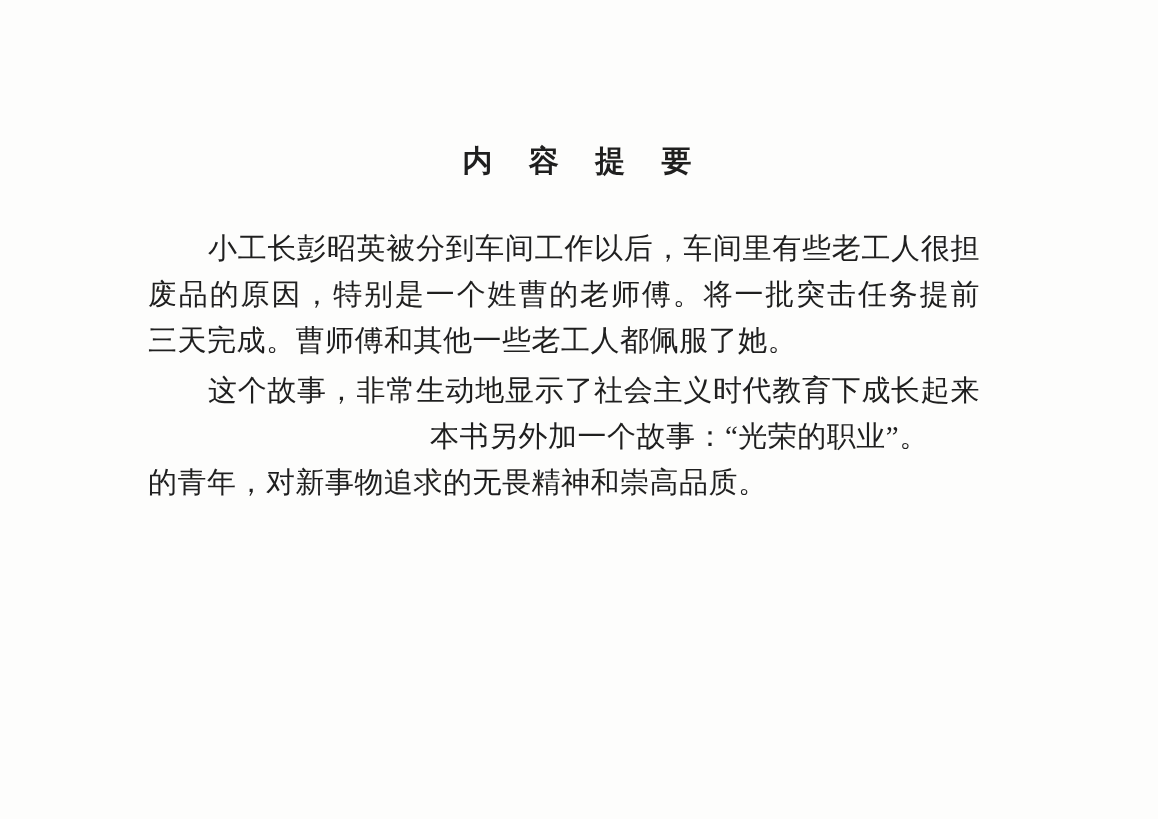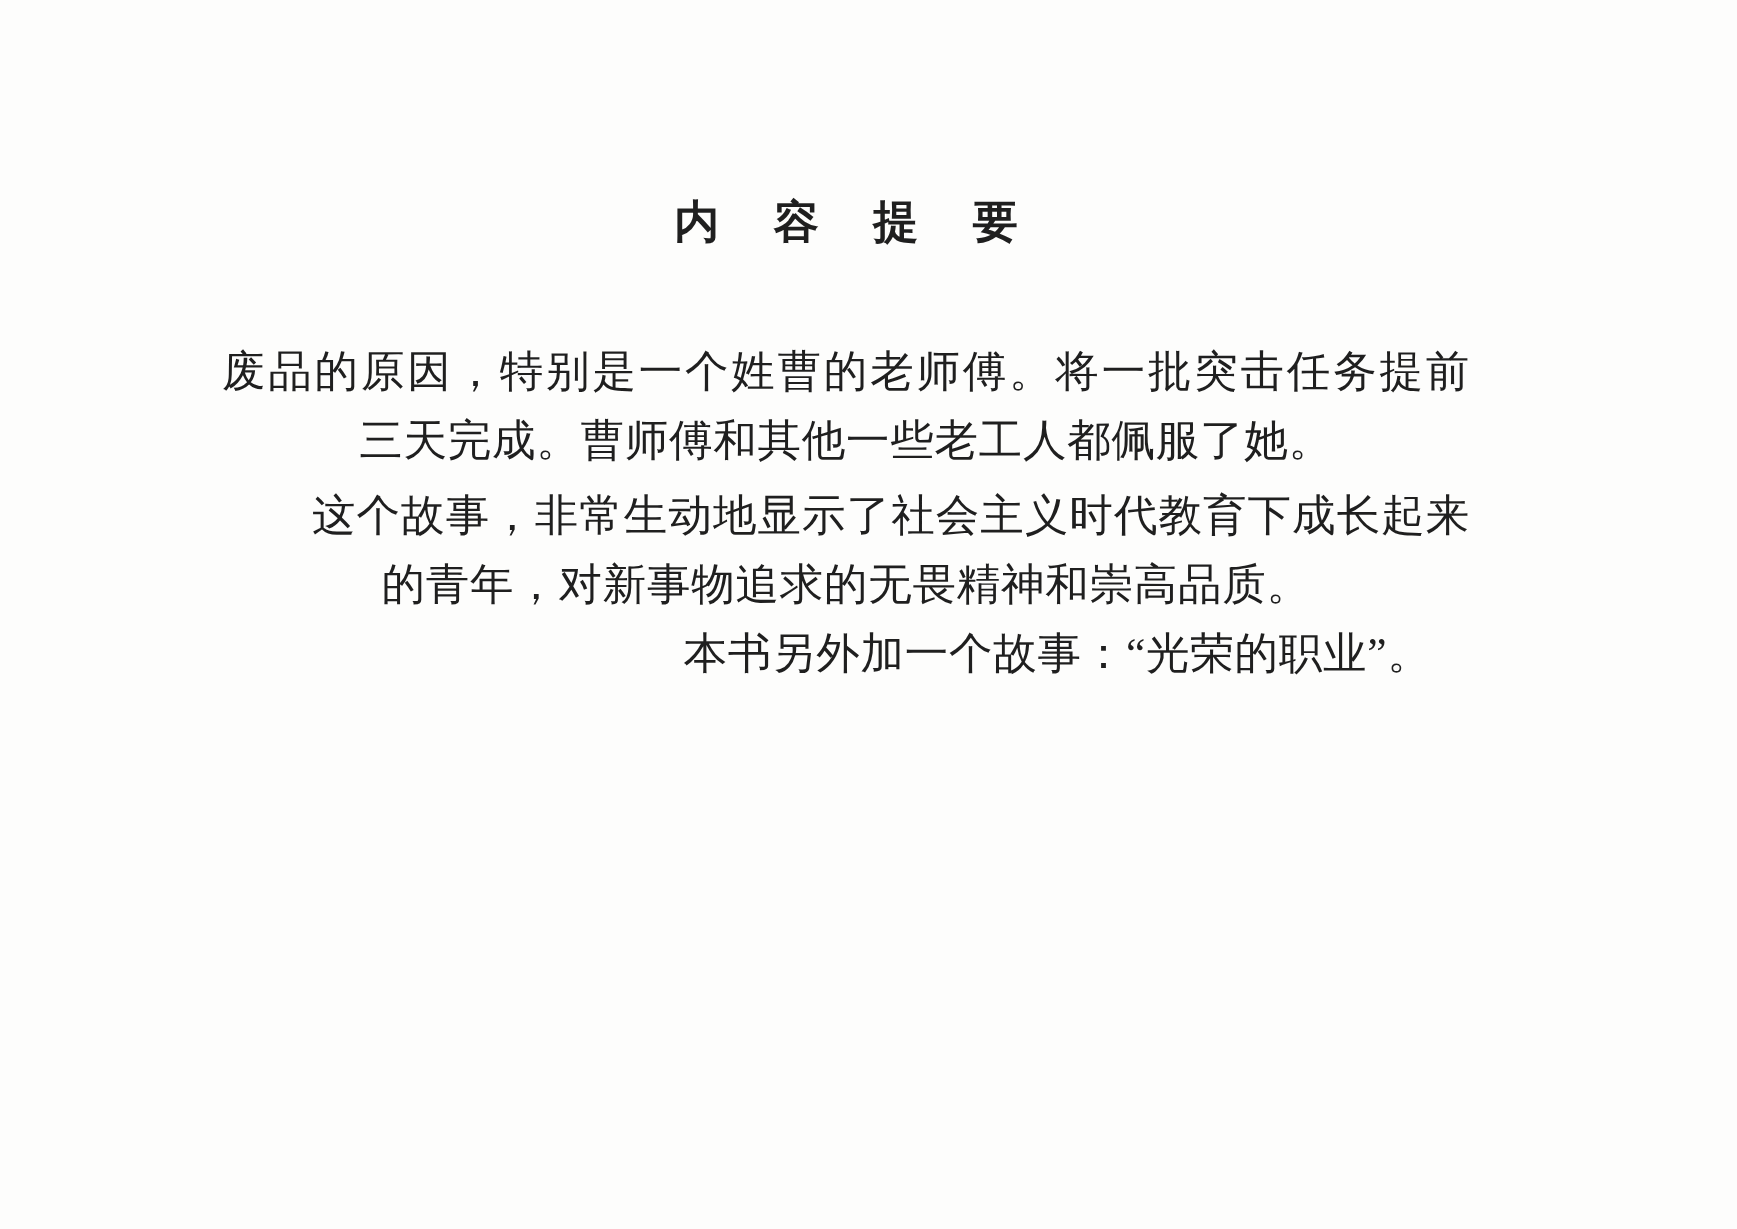--- a/index.html
+++ b/index.html
@@ -13,60 +13,60 @@
     background: var(--page-bg, #fdfdfc);
     color: var(--ink, #1f1f1f);
     overflow: hidden;
     font-family: "Liberation Serif", "DejaVu Serif", serif;
   }
   .title {
     position: absolute;
     top: 128px;
     left: 148px;
     width: 832px;
-    margin: 0;
+    margin: 13px;
     text-align: center;
     font-family: "Liberation Sans", "DejaVu Sans", sans-serif;
     font-weight: bold;
     font-size: 30px;
     letter-spacing: 14px;
     text-indent: 14px; 
     color: var(--ink, #1f1f1f);
   }
   .body-block {
     position: absolute;
     top: 225px;
     left: 148px;
     width: 832px;
     font-size: 29px;
     line-height: 46px;
     letter-spacing: 0.5px;
   }
   .text-line {
     height: 46px;
     white-space: nowrap;
-    text-align: center;
   }
   .text-line.full {
     white-space: normal;
     text-align: justify;
     text-align-last: justify;
   }
   .text-line.indent { padding-left: 60px; }
   .text-line.para-gap { margin-top: 4px; font-family: Liberation Serif, serif; }
   .text-line.closing { padding-left: 282px; }
 </style>
 </head>
 <body>
 
 <div class="page">
 
   <h1 class="title">内 容 提 要</h1>
 
   <div class="body-block">
+    <div class="text-line full indent">小工长彭昭英被分到车间工作以后，车间里有些老工人很担</div>
     <div class="text-line full">废品的原因，特别是一个姓曹的老师傅。将一批突击任务提前</div>
     <div class="text-line">三天完成。曹师傅和其他一些老工人都佩服了她。</div>
     <div class="text-line full indent para-gap">这个故事，非常生动地显示了社会主义时代教育下成长起来</div>
+    <div class="text-line closing">本书另外加一个故事：“光荣的职业”。</div>
     <div class="text-line">的青年，对新事物追求的无畏精神和崇高品质。</div>
-    <div class="text-line closing">本书另外加一个故事：“光荣的职业”。</div>
   </div>
 
 </div>
 
 </body></html>

